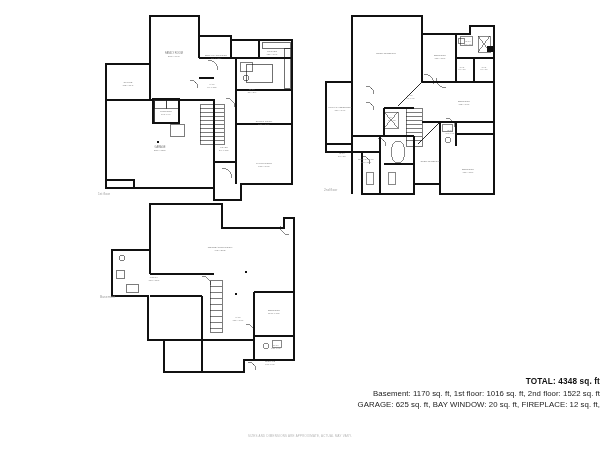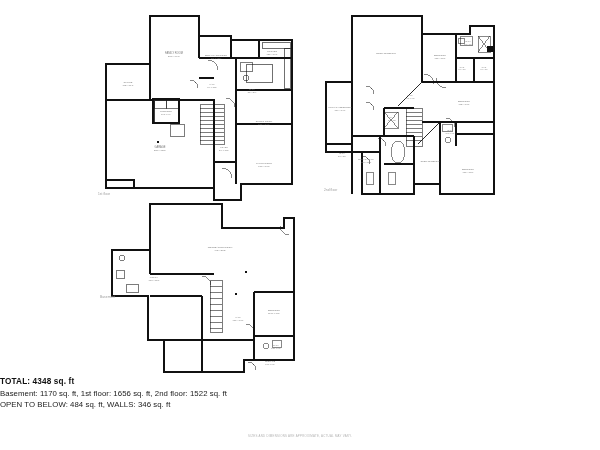--- a/index.html
+++ b/index.html
@@ -41,21 +41,21 @@
     letter-spacing: 0.1px;
     white-space: nowrap;
   }
 
   
   #summary {
     position: absolute;
     left: 0;
     top: 376px;
     width: 600px;
-    text-align: left;
+    text-align: right;
     line-height: 1.42;
   }
   #summary .total {
     font-size: 8.2px;
     font-weight: bold;
     letter-spacing: 0.15px;
     color: #111;
   }
   #summary .line {
     font-size: 7.8px;
@@ -379,19 +379,19 @@
 
         <text x="172" y="166" font-size="2.1">STORAGE</text>
         <text x="172" y="168.8" font-size="1.9">10'6" x 6'0"</text>
       </g>
     </svg>
     <div class="plan-caption" style="left:2px; top:99px;">Basement</div>
   </div>
 
   <div id="summary">
     <div class="total">TOTAL: 4348 sq. ft</div>
-    <div class="line">Basement: 1170 sq. ft, 1st floor: 1656 sq. ft, 2nd floor: 1522 sq. ft</div>
-    <div class="line">OPEN TO BELOW: 484 sq. ft, WALLS: 346 sq. ft</div>
+    <div class="line">Basement: 1170 sq. ft, 1st floor: 1016 sq. ft, 2nd floor: 1522 sq. ft</div>
+    <div class="line">GARAGE: 625 sq. ft, BAY WINDOW: 20 sq. ft, FIREPLACE: 12 sq. ft,</div>
   </div>
 
   <div id="disclaimer">SIZES AND DIMENSIONS ARE APPROXIMATE, ACTUAL MAY VARY.</div>
 
 </div>
 
 </body></html>

